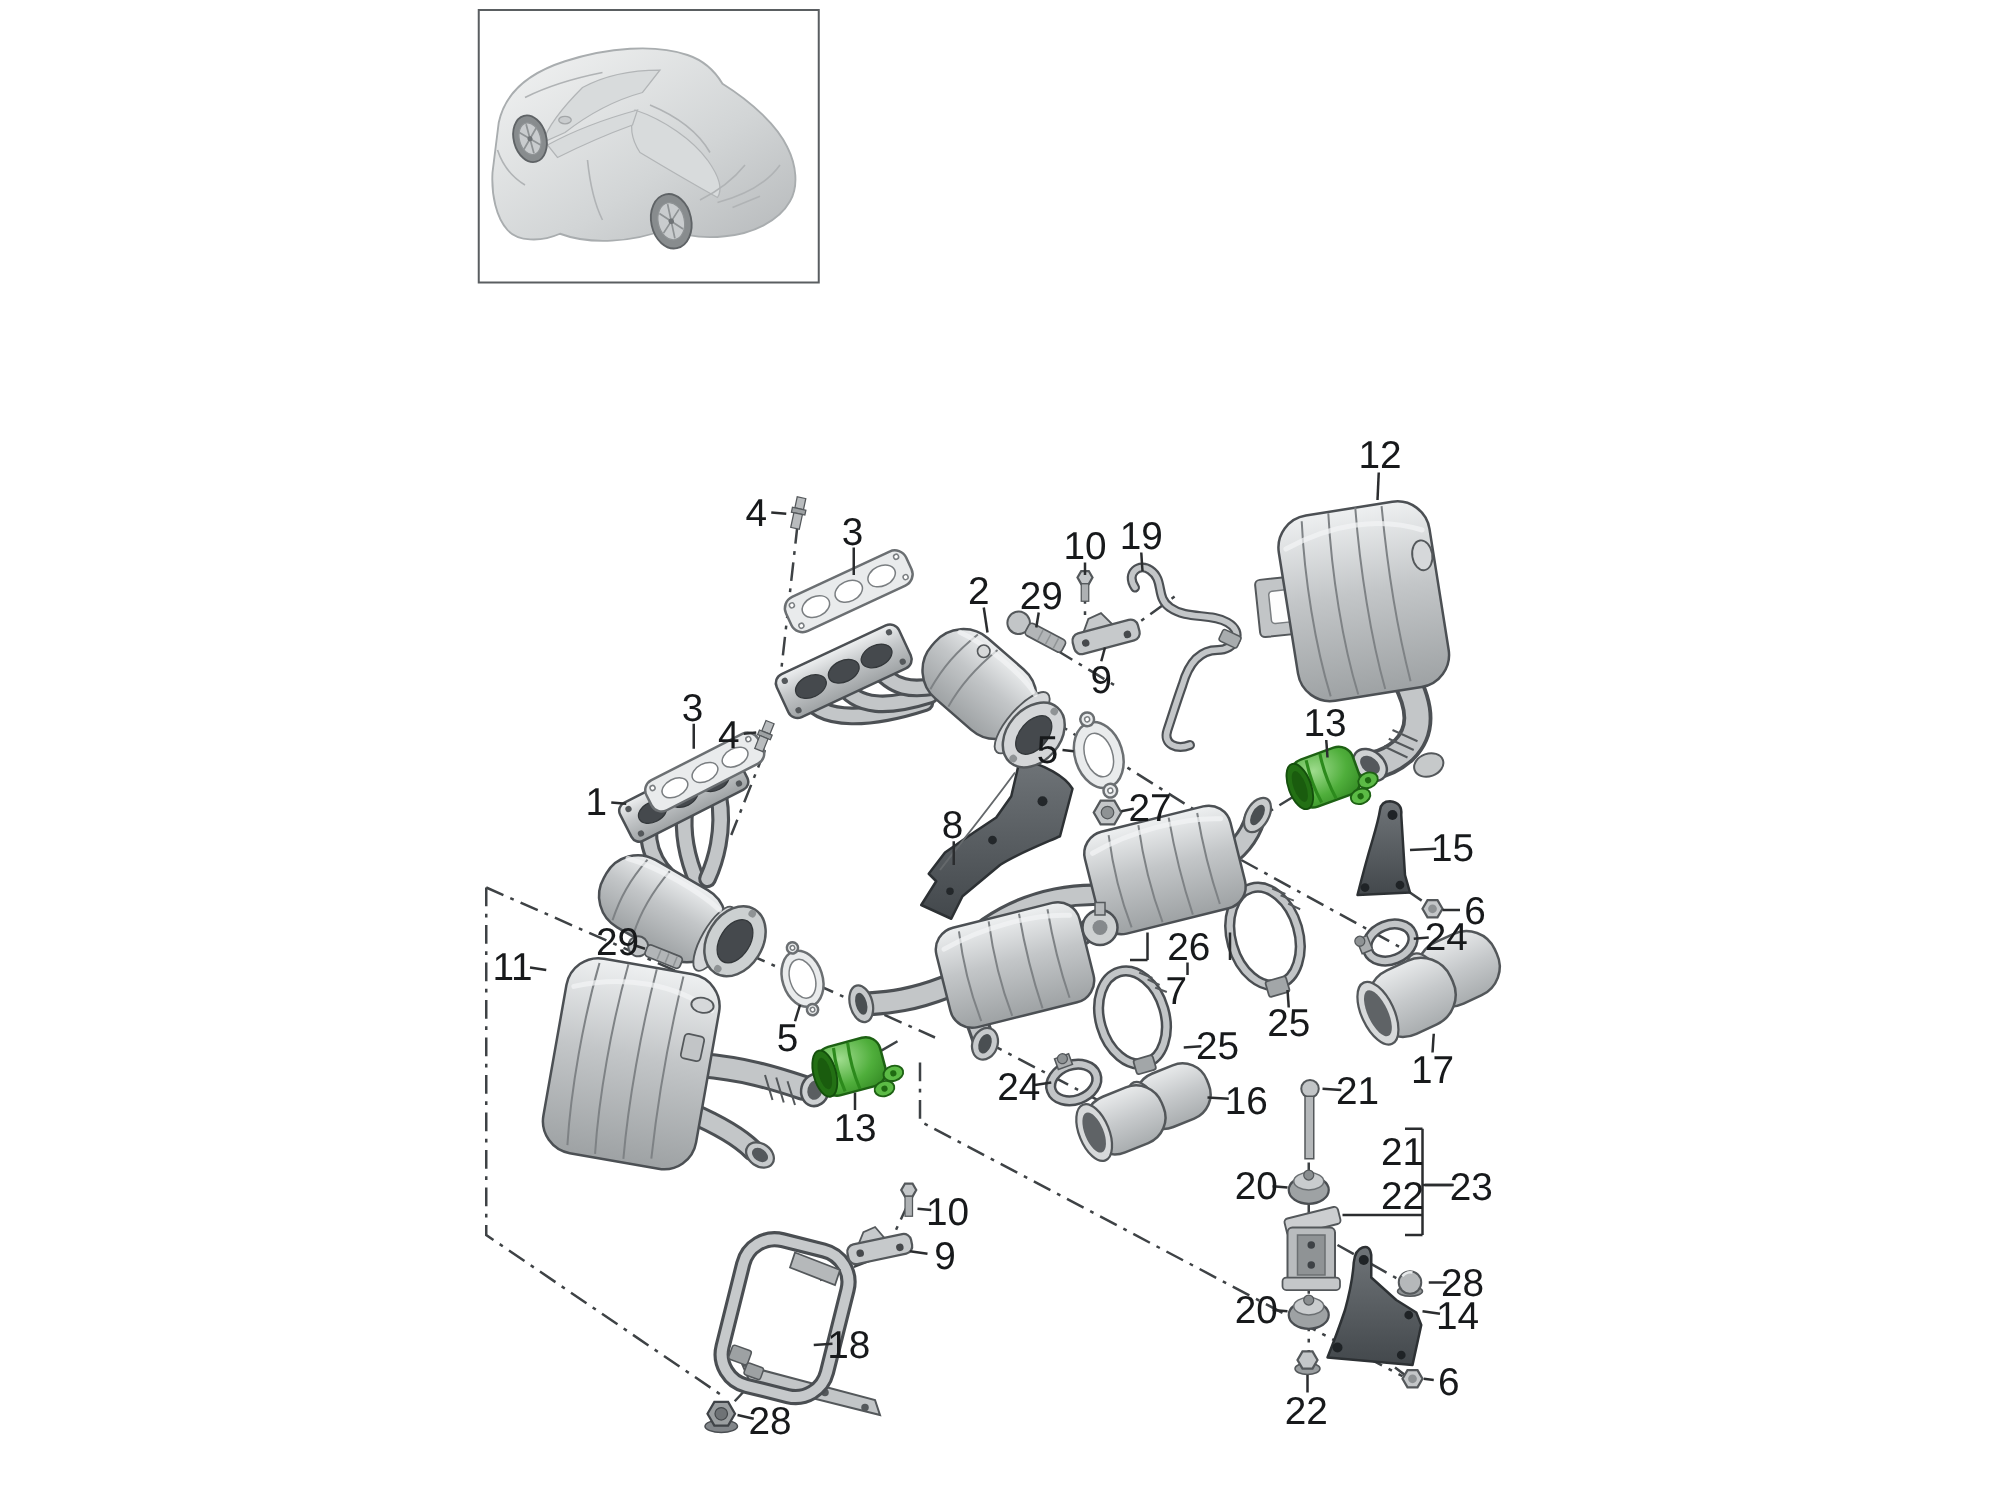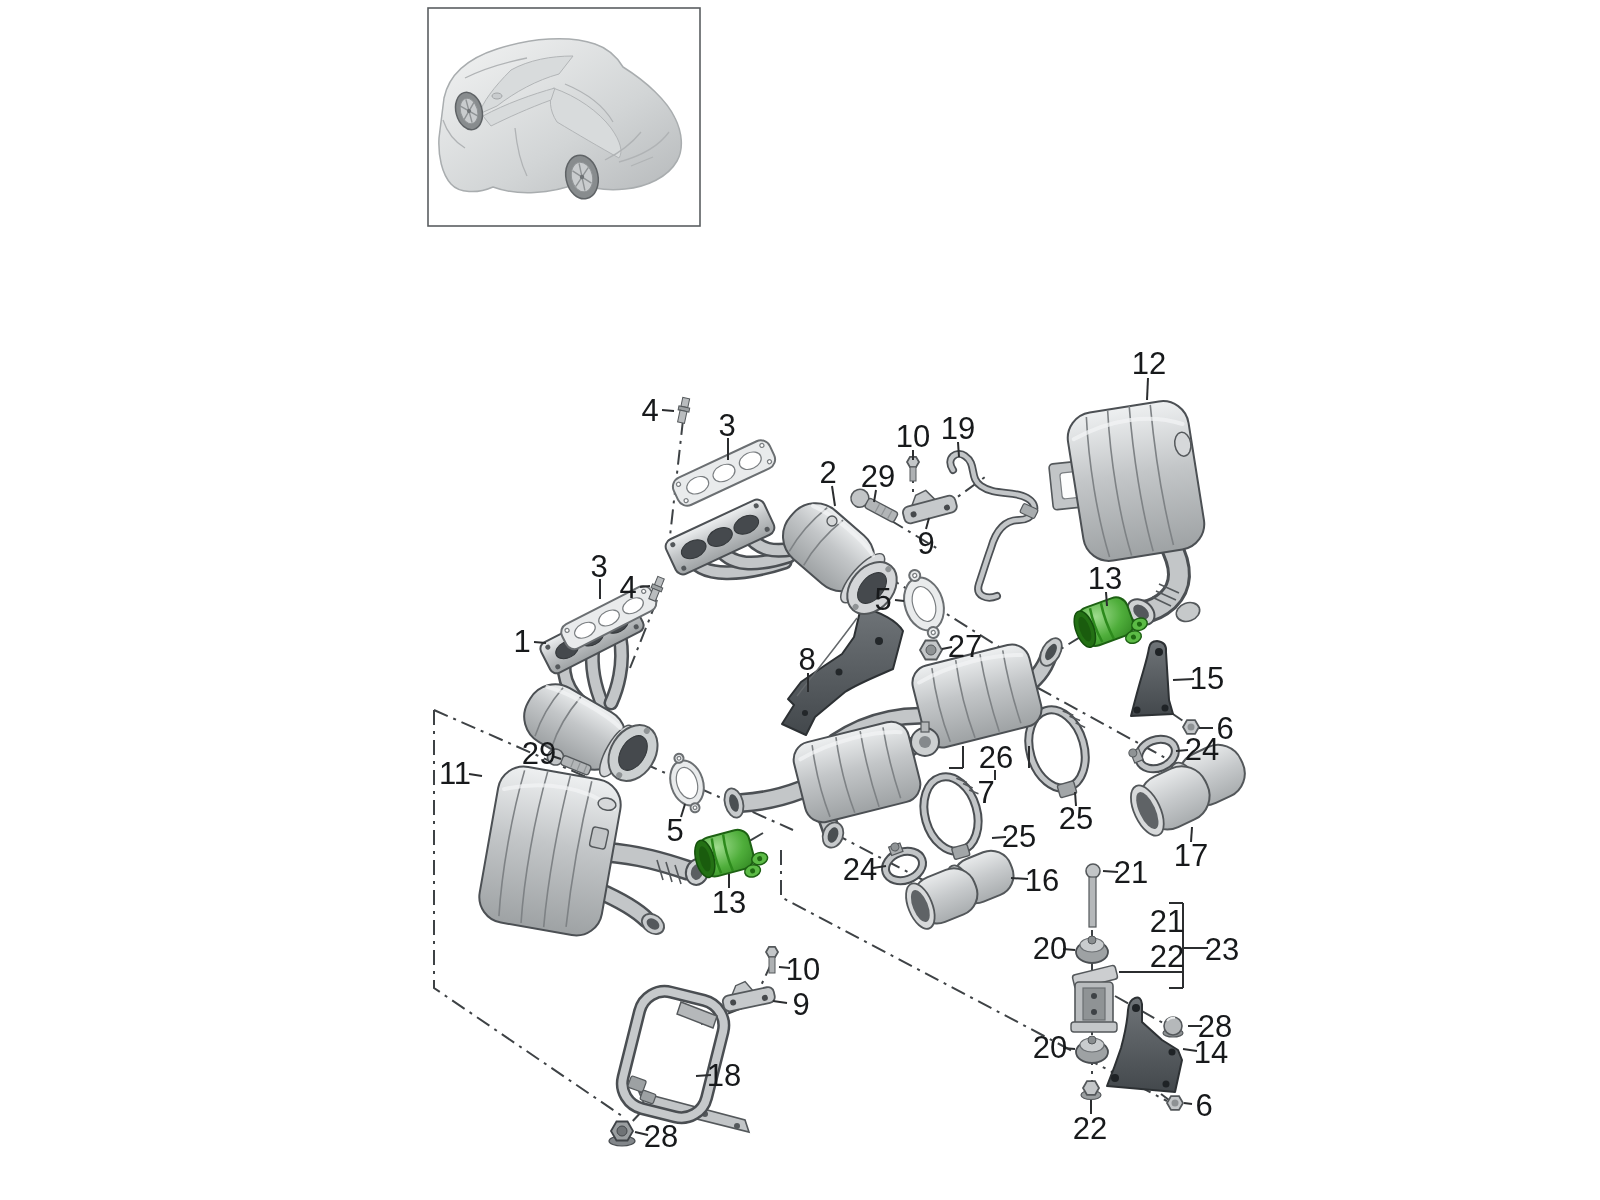--- a/index.html
+++ b/index.html
@@ -1,16 +1,16 @@
 <!DOCTYPE html>
 <html><head>
 <meta charset="utf-8">
 <style>
   html,body{margin:0;padding:0;background:#ffffff;}
-  #stage{position:relative;width:1556px;height:1200px;background:#e5e5e5;overflow:hidden;margin-left:45px;}
+  #stage{position:relative;width:1556px;height:1200px;background:#e5e5e5;overflow:hidden;}
   svg{display:block;}
   .m{fill:url(#gMetal);stroke:#4c5054;stroke-width:2;stroke-linejoin:round;}
   .mflat{fill:#c6c9cb;stroke:#54585b;stroke-width:1.8;stroke-linejoin:round;}
   .mlight{fill:#d6d8da;stroke:#54585b;stroke-width:1.5;}
   .dk{fill:url(#gDark);stroke:#2d3134;stroke-width:2;stroke-linejoin:round;}
   .gskt{fill:#e9ebec;stroke:#6b6f72;stroke-width:2;}
   .hole{fill:#ffffff;stroke:#7a7e81;stroke-width:1.2;}
   .darkin{fill:#45494d;stroke:#33373a;stroke-width:1;}
   .rib{fill:none;stroke:#7e8285;stroke-width:1.6;}
   .sheen{fill:none;stroke:#f2f3f4;stroke-width:4;opacity:.75;stroke-linecap:round;}

